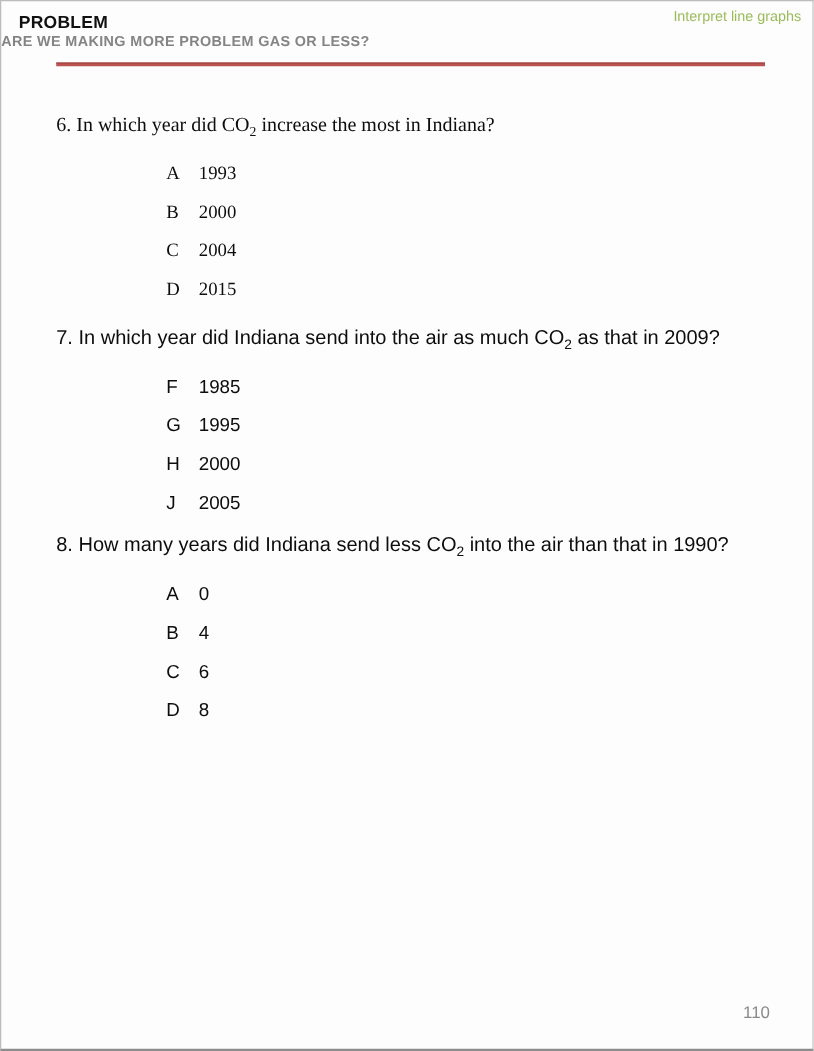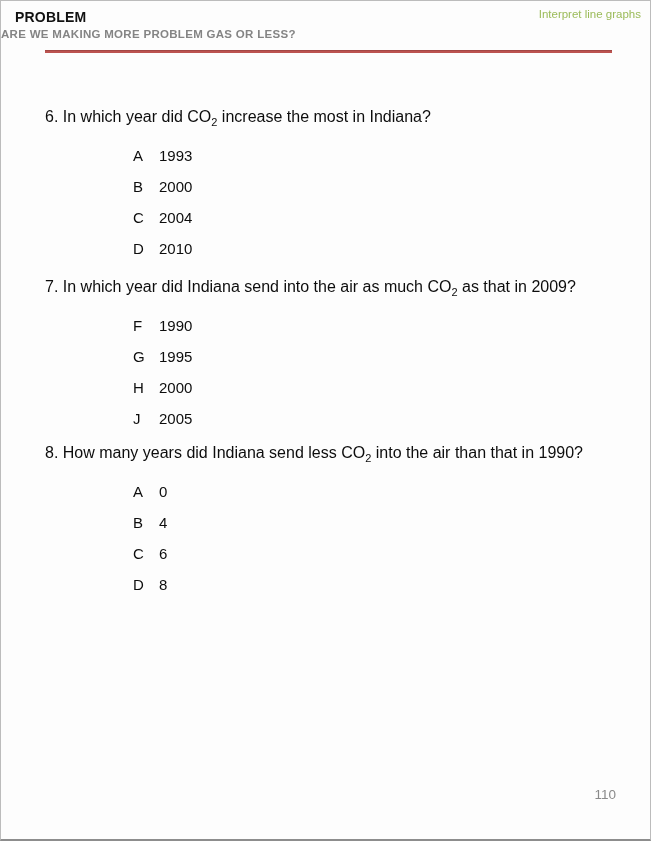--- a/index.html
+++ b/index.html
@@ -55,21 +55,21 @@
     background: #bc5350;
     border-top: 1px solid #a34744;
     box-sizing: border-box;
     margin: 5px 38px 0 44px;
   }
   
   .content {
     padding: 0 44px;
   }
   .question { margin: 0; }
-  .question.q6 { margin-top: 52px; }
+  .question.q6 { margin-top: 36px; font-family: Liberation Serif, serif; }
   .question.q7 { margin-top: 16px; }
   .question.q8 { }
   .q-text {
     font-size: 16px;
     line-height: 24px;
     color: #0d0d0d;
     text-align: justify;
     text-align-last: left;
   }
   .q-text .sub {
@@ -90,21 +90,21 @@
   }
   .opt-letter {
     width: 26px;
     flex: 0 0 26px;
   }
   .opt-value { }
   
   .page-number {
     position: absolute;
     right: 34px;
-    bottom: 37px;
+    bottom: 22px;
     font-size: 13.5px;
     color: #8a8a8a;
   }
 </style>
 </head>
 <body>
 
 <div class="page">
 
   <div class="header">
@@ -126,31 +126,31 @@
         <div class="opt-row">
           <span class="opt-letter">B</span>
           <span class="opt-value">2000</span>
         </div>
         <div class="opt-row">
           <span class="opt-letter">C</span>
           <span class="opt-value">2004</span>
         </div>
         <div class="opt-row">
           <span class="opt-letter">D</span>
-          <span class="opt-value">2010</span>
+          <span class="opt-value">2015</span>
         </div>
       </div>
     </div>
 
     <div class="question q7">
       <div class="q-text"><span>7. In which year did Indiana send into the air as much CO</span><span class="sub">2</span><span> as that in 2009?</span></div>
       <div class="options">
         <div class="opt-row">
           <span class="opt-letter">F</span>
-          <span class="opt-value">1990</span>
+          <span class="opt-value">1985</span>
         </div>
         <div class="opt-row">
           <span class="opt-letter">G</span>
           <span class="opt-value">1995</span>
         </div>
         <div class="opt-row">
           <span class="opt-letter">H</span>
           <span class="opt-value">2000</span>
         </div>
         <div class="opt-row">

